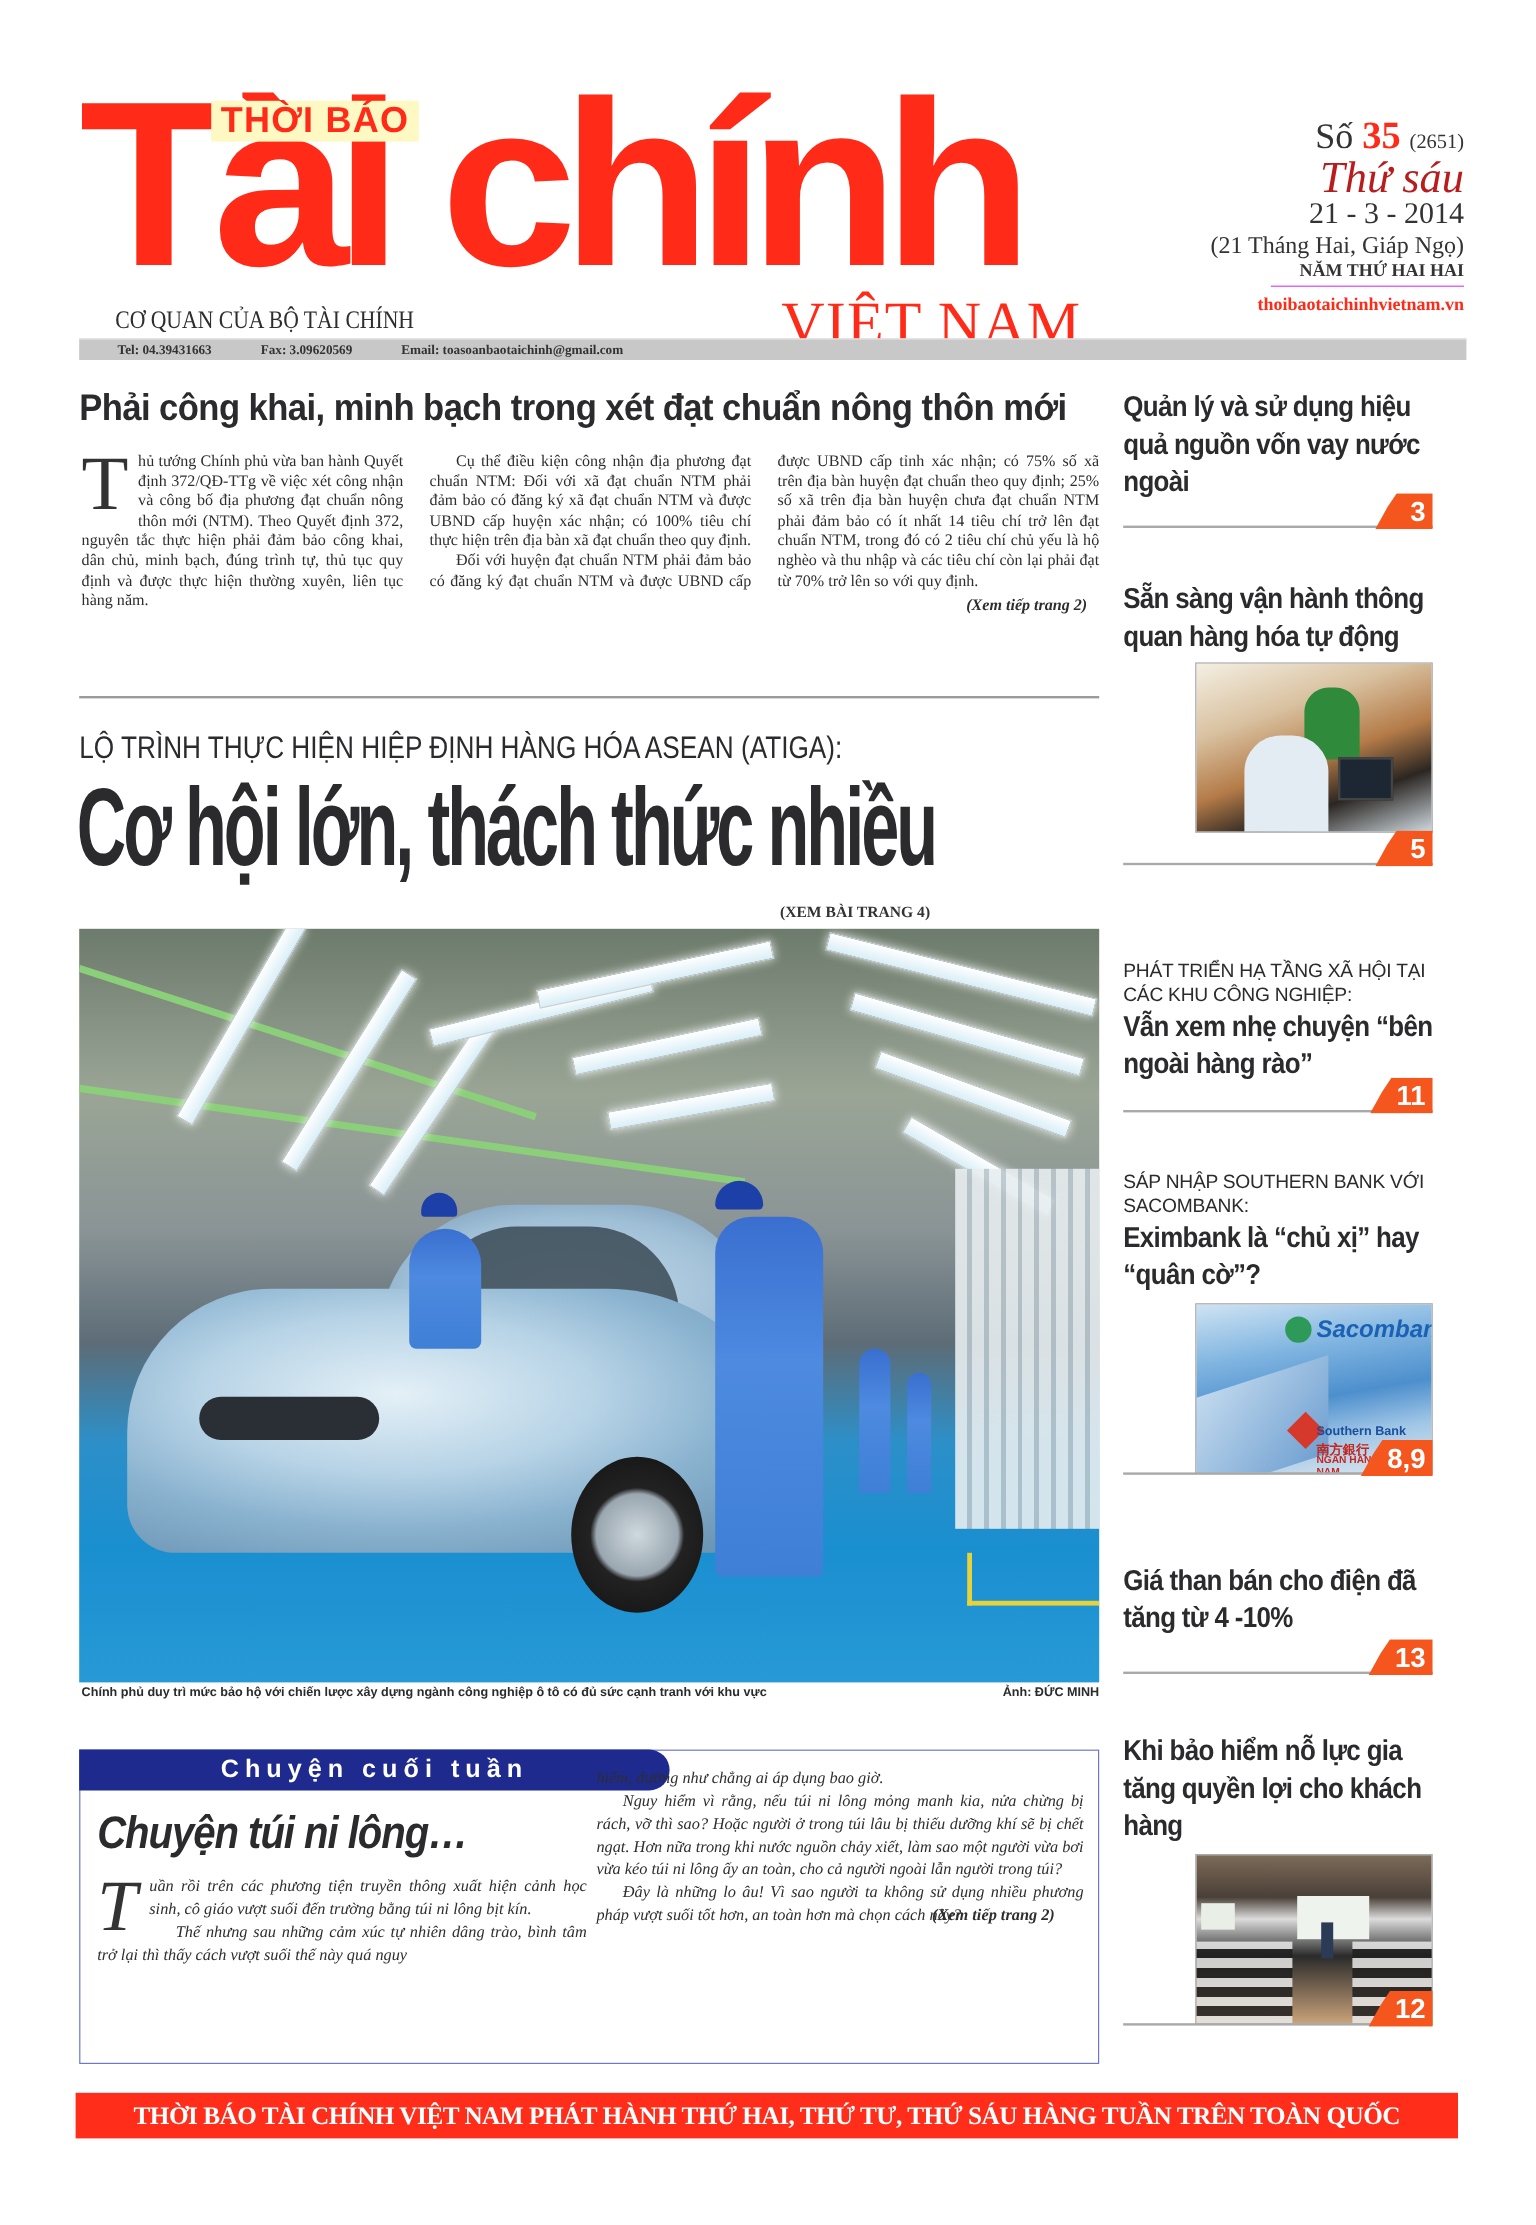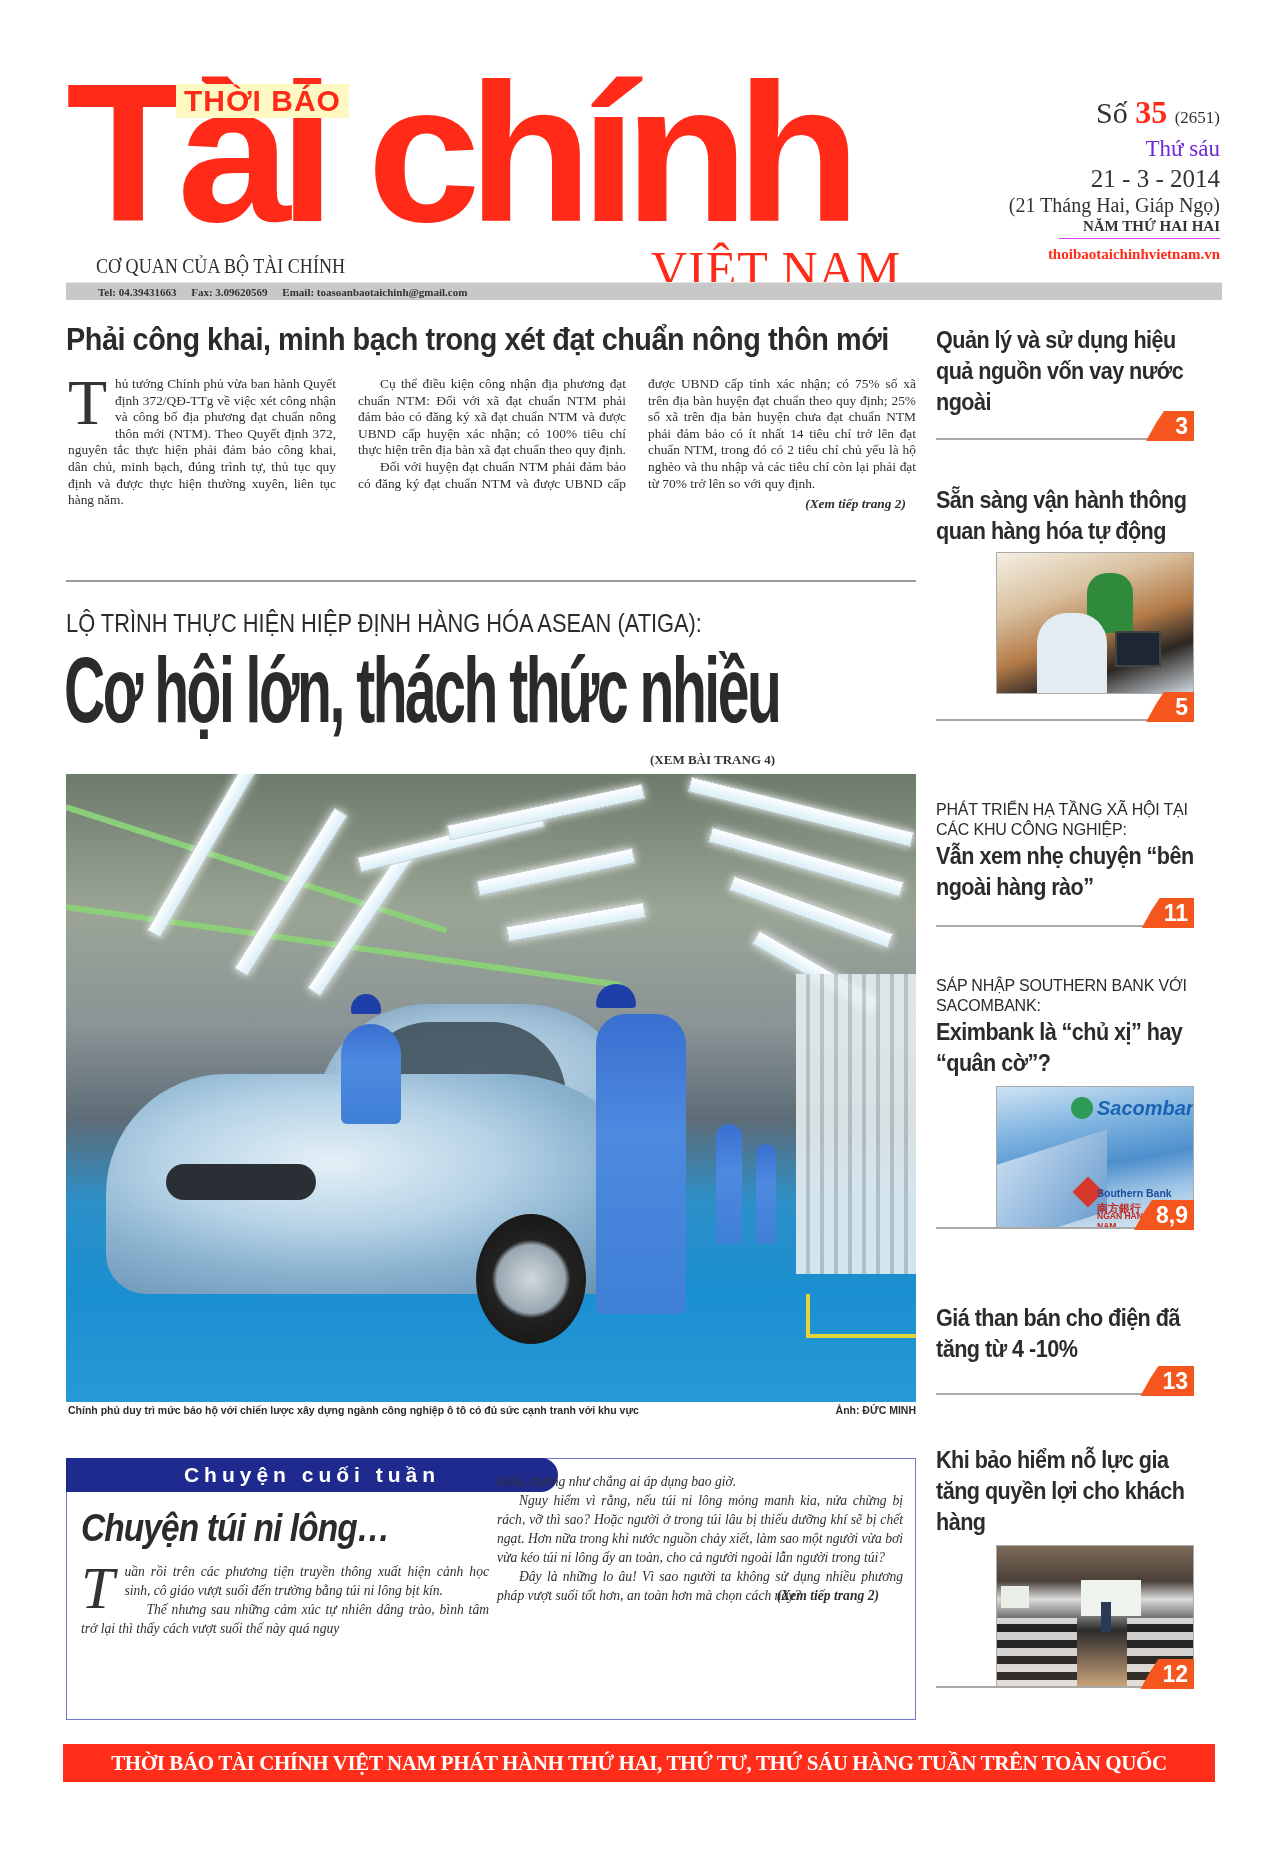--- a/index.html
+++ b/index.html
@@ -25,27 +25,27 @@
   }
   .organ {
     position: absolute; left: 30px; top: 176px;
     font-size: 21px; color: #2e2e2e; transform: scaleX(0.86); transform-origin: left top;
   }
   .contactbar {
     position: absolute; left: 0; top: 204px; width: 1156px; height: 18px;
     background: #c8c8c9; border-top: 1px solid #e5e5e5;
     font-size: 11px; font-weight: bold; color: #333; line-height: 18px; padding-left: 32px;
   }
-  .contactbar span { margin-right: 12px; }
+  .contactbar span { margin-right: 38px; }
 
   .issue { position: absolute; right: 60px; top: 96px; width: 240px; text-align: right; }
   .issue .num-line { font-size: 30px; color: #333; line-height: 32px; }
   .issue .num-line .num { color: #ff2a17; font-weight: bold; font-size: 32px; }
   .issue .num-line .sub { font-size: 17px; }
-  .issue .day { color: #6d28d9; font-size: 23px; line-height: 30px; }
+  .issue .day { font-style: italic; color: #b91c1c; font-size: 37px; line-height: 30px; }
   .issue .date { font-size: 25px; color: #333; line-height: 30px; }
   .issue .lunar { font-size: 20px; color: #333; line-height: 22px; }
   .issue .year { font-size: 15px; font-weight: bold; color: #333; border-bottom: 1px solid #d946ef; display: inline-block; padding: 0 0 2px 24px; line-height: 20px; }
   .issue .site { font-size: 15px; font-weight: bold; color: #ff2a17; margin-top: 6px; line-height: 18px; }
 
   
   .lead-title {
     position: absolute; left: 66px; top: 322px;
     font-family: "Liberation Sans", sans-serif; font-weight: bold; font-size: 31px;
     color: #2b2b2e; letter-spacing: -0.5px; transform: scaleX(0.93); transform-origin: left top;

